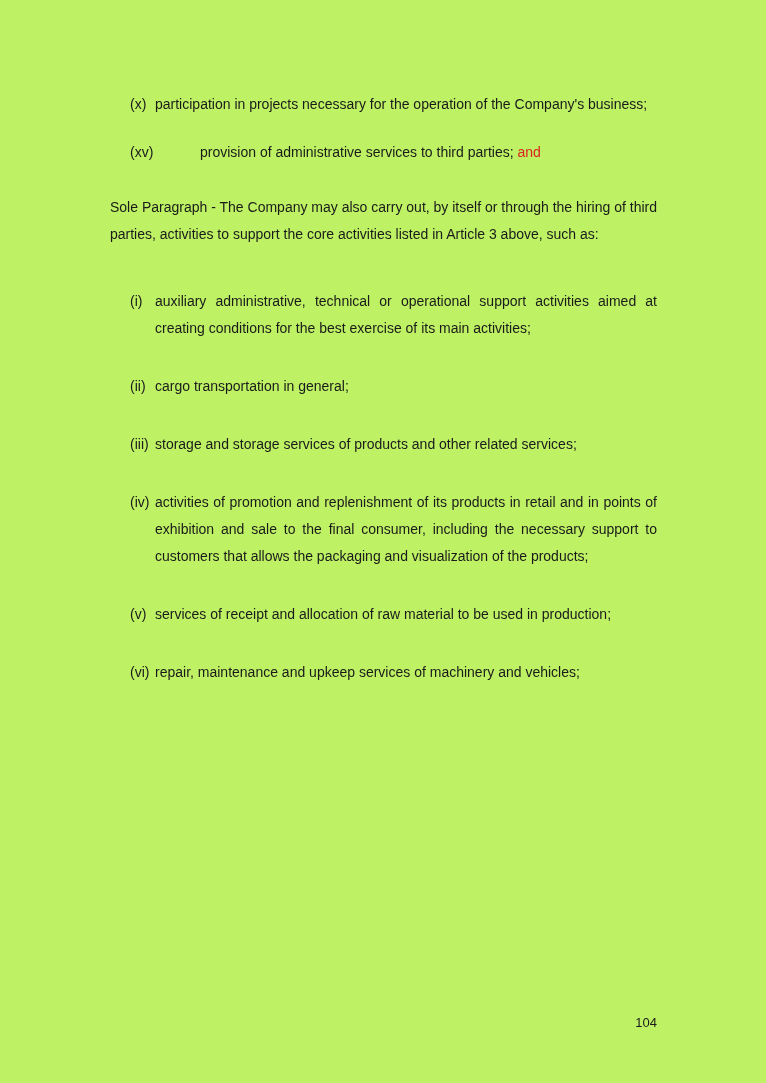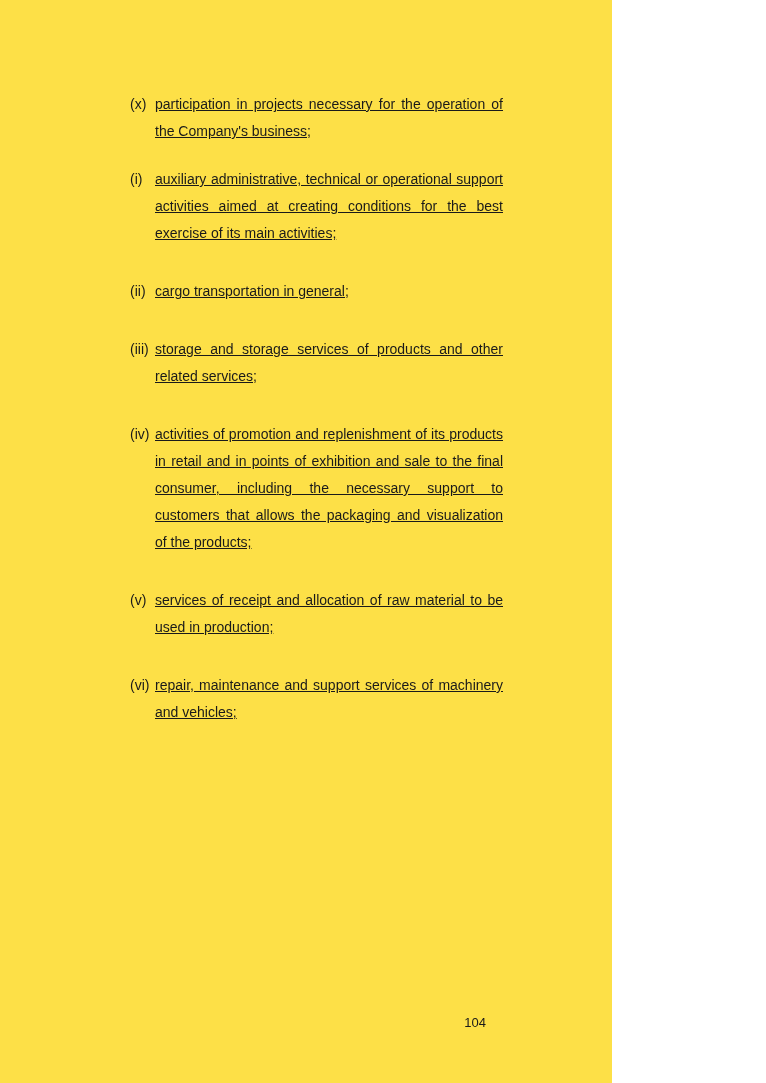--- a/index.html
+++ b/index.html
@@ -2,31 +2,30 @@
 <html><head>
 <meta charset="utf-8">
 <style>
   html, body {
     margin: 0;
     padding: 0;
     background: #ffffff;
   }
   .page {
     position: relative;
-    width: 612px;
+    width: 766px;
     height: 1083px;
-    background: #fde047;
+    background: #bef264;
     font-family: "Liberation Sans", "DejaVu Sans", sans-serif;
     font-size: 14px;
     line-height: 27px;
     color: #1a1a1a;
     box-sizing: border-box;
     padding: 91px 109px 0 110px;
     overflow: hidden;
-    text-decoration: underline;
   }
   .list {
     margin: 0;
     padding: 0;
   }
   .item {
     position: relative;
     margin: 0 0 21px 20px;      
     padding-left: 25px;          
     text-indent: -25px;          
@@ -49,45 +48,49 @@
   }
   .list-2 .item {
     margin-bottom: 31px;
   }
   .red {
     color: #dc241f;
   }
   .page-number {
     position: absolute;
     top: 1014px;
-    right: 126px;
+    right: 109px;
     font-size: 13px;
     line-height: 18px;
     color: #1a1a1a;
   }
 </style>
 </head>
 <body>
 
 <div class="page">
 
   <div class="list list-1">
 
     <div class="item">
       <span class="marker">(x)</span><span>participation in projects necessary for the operation of the Company's business;</span>
     </div>
 
 
 
 
 
+    <div class="item tabbed tight">
+      <span class="marker">(xv)</span><span>provision of administrative services to third parties;</span><span class="red"> and</span>
+    </div>
 
 
   </div>
 
+  <p class="para">Sole Paragraph - The Company may also carry out, by itself or through the hiring of third parties, activities to support the core activities listed in Article 3 above, such as:</p>
 
   <div class="list list-2">
 
     <div class="item">
       <span class="marker">(i)</span><span>auxiliary administrative, technical or operational support activities aimed at creating conditions for the best exercise of its main activities;</span>
     </div>
 
     <div class="item">
       <span class="marker">(ii)</span><span>cargo transportation in general;</span>
     </div>
@@ -98,20 +101,20 @@
 
     <div class="item">
       <span class="marker">(iv)</span><span>activities of promotion and replenishment of its products in retail and in points of exhibition and sale to the final consumer, including the necessary support to customers that allows the packaging and visualization of the products;</span>
     </div>
 
     <div class="item">
       <span class="marker">(v)</span><span>services of receipt and allocation of raw material to be used in production;</span>
     </div>
 
     <div class="item">
-      <span class="marker">(vi)</span><span>repair, maintenance and support services of machinery and vehicles;</span>
+      <span class="marker">(vi)</span><span>repair, maintenance and upkeep services of machinery and vehicles;</span>
     </div>
 
   </div>
 
   <div class="page-number">104</div>
 
 </div>
 
 </body></html>

